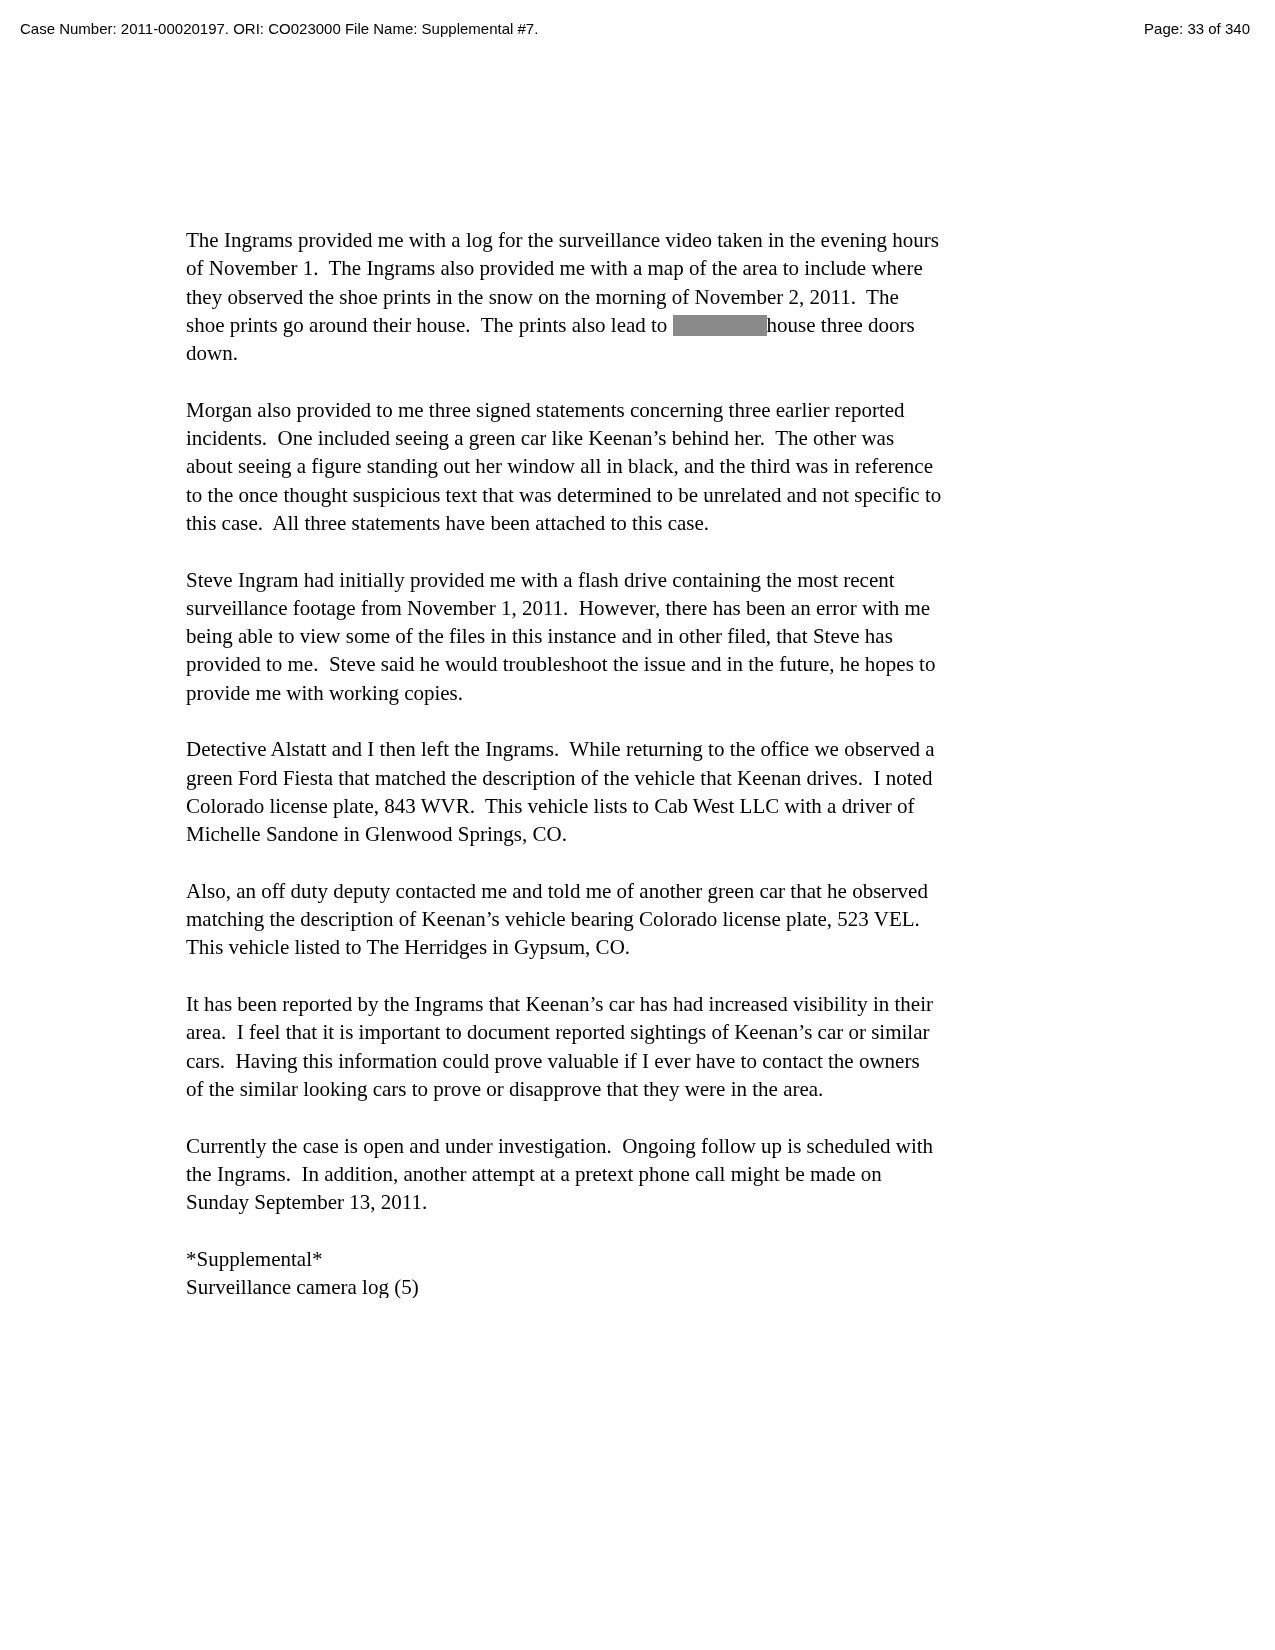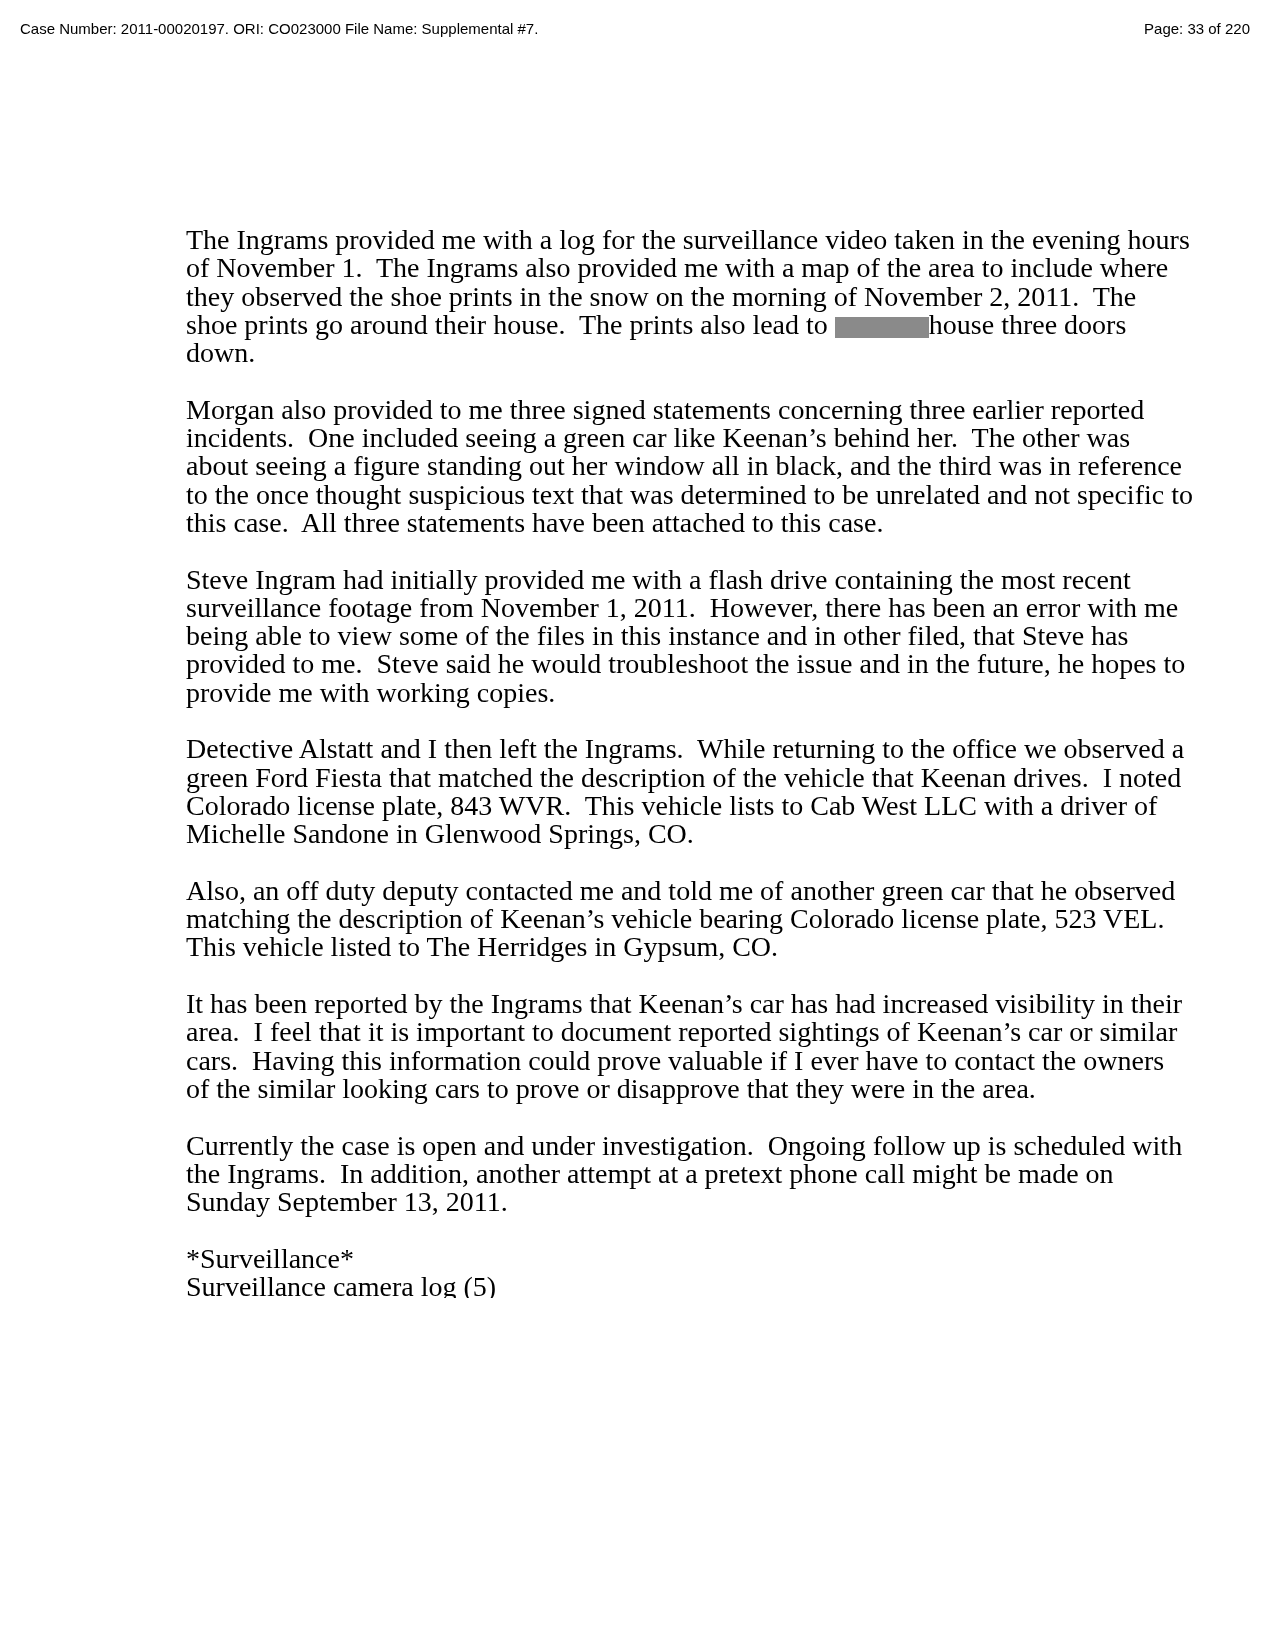--- a/index.html
+++ b/index.html
@@ -26,21 +26,21 @@
     line-height: 18px;
     color: #000000;
     white-space: pre;
   }
   .doc-body {
     position: absolute;
     top: 226px;
     left: 186px;
     width: 860px;
     font-family: "Liberation Serif", "DejaVu Serif", serif;
-    font-size: 28px;
+    font-size: 21px;
     line-height: 28.3px;
     color: #000000;
   }
   .para {
     white-space: pre;
     margin: 0 0 28.3px 0;
   }
   .line {
     white-space: pre;
   }
@@ -59,21 +59,21 @@
     text-align: right;
   }
 </style>
 </head>
 <body>
 
 <div class="page">
 
   <div class="page-header">
     <span>Case Number: 2011-00020197. ORI: CO023000 File Name: Supplemental #7.</span>
-    <span>Page: 33 of 220</span>
+    <span>Page: 33 of 340</span>
   </div>
 
   <div class="doc-body">
 
     <div class="para"><span>The Ingrams provided me with a log for the surveillance video taken in the evening hours
 of November 1.  The Ingrams also provided me with a map of the area to include where
 they observed the shoe prints in the snow on the morning of November 2, 2011.  The
 shoe prints go around their house.  The prints also lead to </span><span class="redaction-box"></span><span>house three doors
 down.</span></div>
 
@@ -101,21 +101,21 @@
     <div class="para">It has been reported by the Ingrams that Keenan’s car has had increased visibility in their
 area.  I feel that it is important to document reported sightings of Keenan’s car or similar
 cars.  Having this information could prove valuable if I ever have to contact the owners
 of the similar looking cars to prove or disapprove that they were in the area.</div>
 
     <div class="para">Currently the case is open and under investigation.  Ongoing follow up is scheduled with
 the Ingrams.  In addition, another attempt at a pretext phone call might be made on
 Sunday September 13, 2011.</div>
 
     <div class="block">
-      <div class="line">*Surveillance*</div>
+      <div class="line">*Supplemental*</div>
       <div class="line">Surveillance camera log (5)</div>
       <div class="line">Map for shoe prints (7)</div>
       <div class="line">4 witness statements (3)</div>
     </div>
 
     <div class="block">
       <div class="line">*Evidence*</div>
       <div class="line">None</div>
     </div>
 

